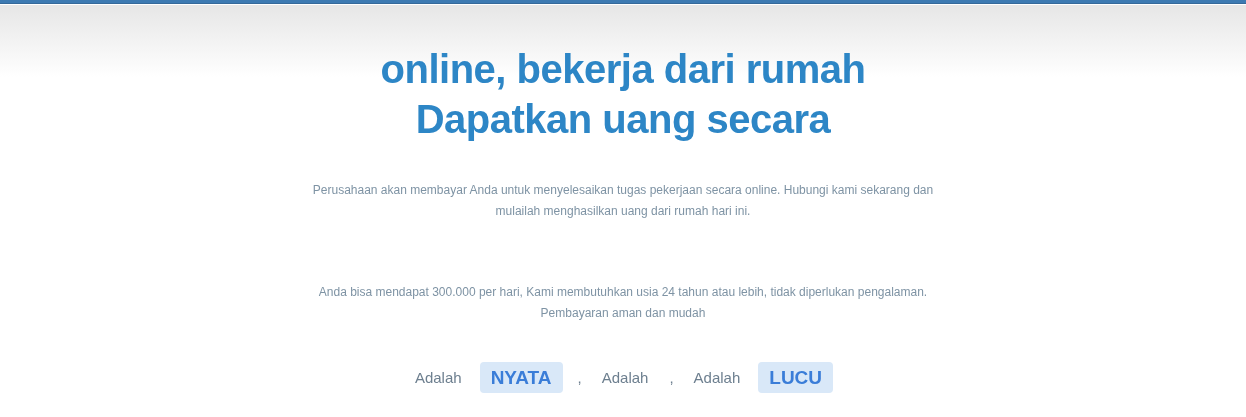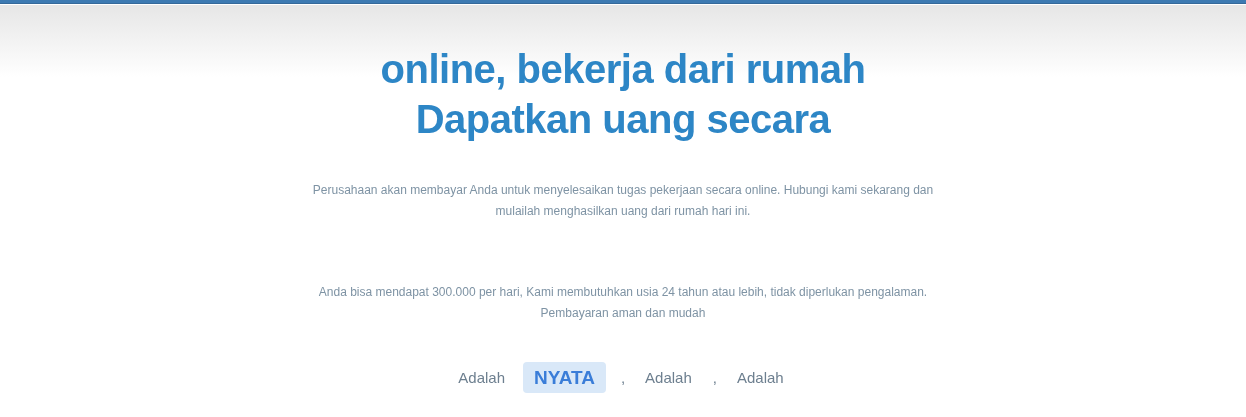--- a/index.html
+++ b/index.html
@@ -102,15 +102,16 @@
 
   <div class="badge-row">
     <span class="prefix">Adalah</span>
     <span class="pill">NYATA</span>
     <span class="sep">,</span>
 
     <span class="prefix">Adalah</span>
     <span class="sep">,</span>
 
     <span class="prefix">Adalah</span>
+    <span class="pill">LUCU</span>
   </div>
 
 </div>
 
 </body></html>

